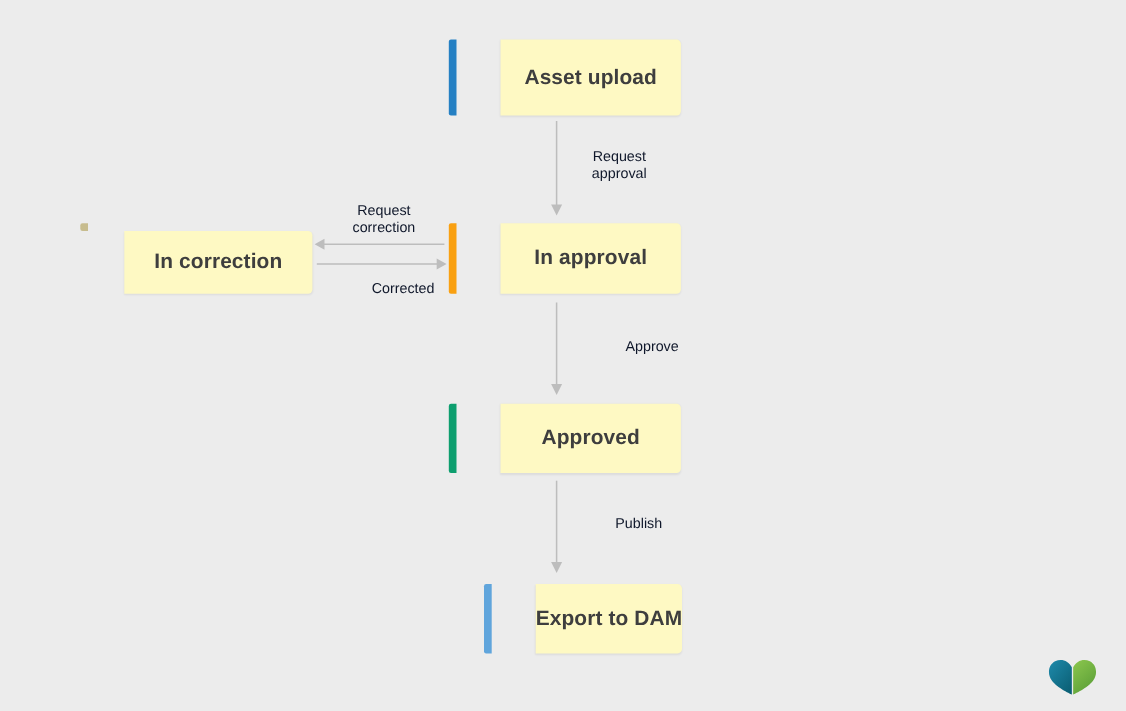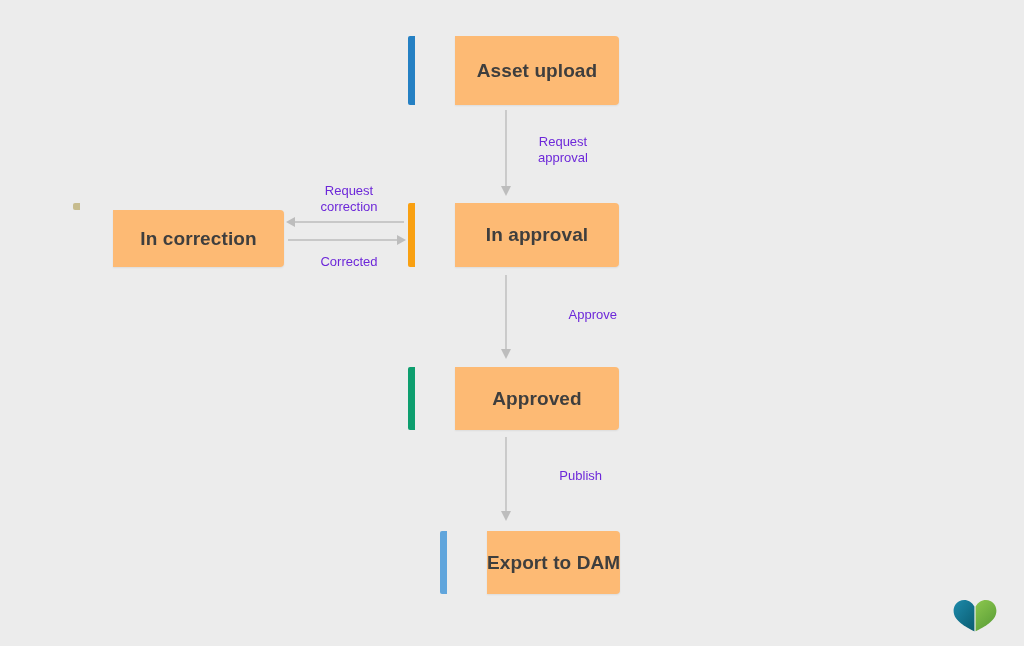--- a/index.html
+++ b/index.html
@@ -28,40 +28,40 @@
     align-items: stretch;
     box-sizing: border-box;
   }
   .node-accent {
     width: 7px;
     flex: 0 0 7px;
     border-radius: 2px 0 0 2px;
   }
   .node-body {
     flex: 1 1 auto;
-    background: #fdba74;
+    background: #fef9c3;
     border-radius: 0 4px 4px 0;
     box-shadow: 0 1px 2px rgba(0, 0, 0, 0.07);
     display: flex;
     align-items: center;
     justify-content: center;
     margin-left: 40px;
   }
   .node-label {
     color: #3e3e3e;
     font-size: 19px;
     font-weight: 600;
     letter-spacing: 0.1px;
     white-space: nowrap;
   }
 
   
   .edge-label {
     position: absolute;
-    color: #6d28d9;
+    color: #0f172a;
     font-size: 13px;
     font-weight: 400;
     line-height: 16px;
     white-space: pre-line;
   }
   .edge-label.center {
     text-align: center;
   }
   .edge-label.left {
     text-align: right;
@@ -153,21 +153,21 @@
       <span class="node-label">Export to DAM</span>
     </div>
   </div>
 
   <div class="edge-label center" style="left:518px; top:134px; width:90px;">Request
 approval</div>
 
   <div class="edge-label center" style="left:303px; top:183px; width:92px;">Request
 correction</div>
 
-  <div class="edge-label center" style="left:303px; top:254px; width:92px;">Corrected</div>
+  <div class="edge-label center" style="left:303px; top:254px; width:92px;text-align:right;">Corrected</div>
 
   <div class="edge-label left" style="left:527px; top:307px; width:90px;">Approve</div>
 
   <div class="edge-label left" style="left:512px; top:468px; width:90px;">Publish</div>
 
   <svg id="logo" viewBox="0 0 46 34" xmlns="http://www.w3.org/2000/svg">
     <defs>
       <linearGradient id="lobeLeft" x1="0" y1="0" x2="0.85" y2="1">
         <stop offset="0%" stop-color="#1e8aab"></stop>
         <stop offset="100%" stop-color="#0b5f74"></stop>

